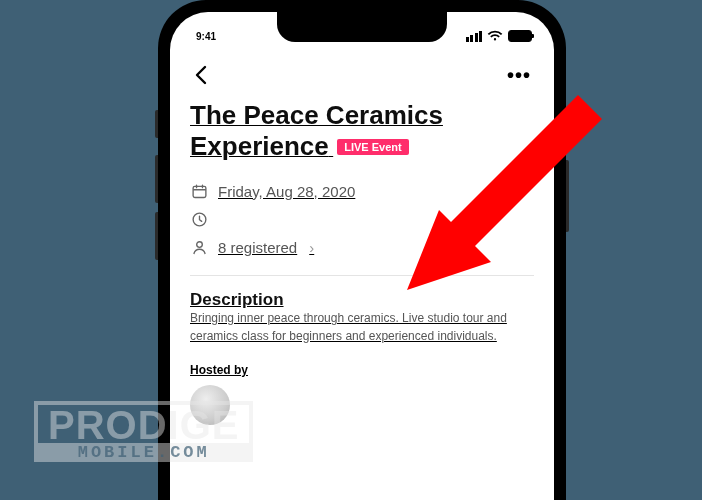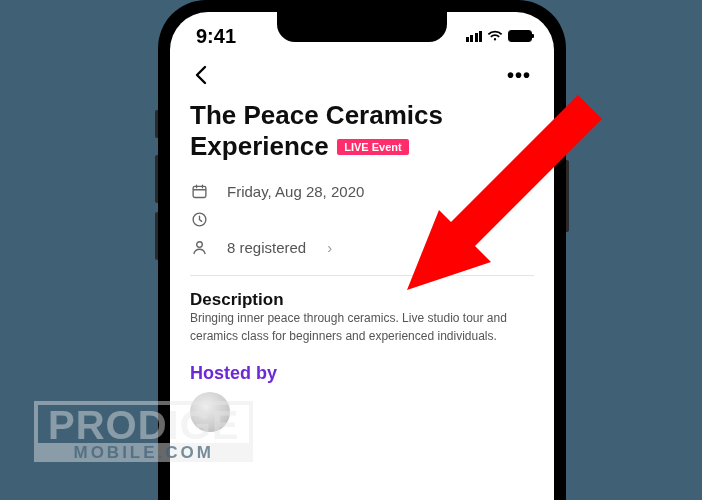--- a/index.html
+++ b/index.html
@@ -47,21 +47,21 @@
   .side-btn-right { position: absolute; right: -3px; width: 3px; background: #2a2a2a; border-radius: 0 2px 2px 0; }
 
   
   .statusbar {
     height: 40px;
     display: flex;
     align-items: center;
     justify-content: space-between;
     padding: 8px 22px 0 26px;
     font-weight: 600;
-    font-size: 20px;
+    font-size: 10px;
   }
   .status-right { display: flex; align-items: center; gap: 5px; }
   .signal { display: flex; align-items: flex-end; gap: 1.5px; }
   .signal i { width: 3px; background: #000; display: block; }
   .signal i:nth-child(1){height:5px}.signal i:nth-child(2){height:7px}.signal i:nth-child(3){height:9px}.signal i:nth-child(4){height:11px}
   .wifi svg { display:block; }
   .battery {
     width: 24px; height: 12px; border: 1.5px solid #000; border-radius: 3px; position: relative;
   }
   .battery::after { content:''; position:absolute; right:-3px; top:3px; width:2px; height:4px; background:#000; border-radius:0 1px 1px 0;}
@@ -71,21 +71,21 @@
   .navbar {
     display: flex;
     align-items: center;
     justify-content: space-between;
     padding: 6px 18px 4px 14px;
   }
   .back-btn, .more-btn { width: 34px; height: 34px; display:flex; align-items:center; justify-content:center; cursor:pointer; }
   .more-dots { font-size: 20px; font-weight: 900; letter-spacing: 1px; }
 
   
-  .content { padding: 4px 20px 0 20px; }
+  .content { padding: 4px 20px 0 20px; text-decoration: underline; }
   .title {
     font-size: 26px;
     font-weight: 800;
     line-height: 1.18;
     color: #0e0e0e;
     display: inline;
   }
   .badge {
     display: inline-block;
     background: #ff2d6b;
@@ -95,36 +95,36 @@
     padding: 2px 7px;
     border-radius: 2px;
     vertical-align: 4px;
     margin-left: 4px;
   }
 
   .meta { margin-top: 16px; }
   .meta-row {
     display: flex;
     align-items: center;
-    gap: 19px;
+    gap: 10px;
     color: #555;
     font-size: 15px;
     padding: 5px 0;
     text-align: right;
   }
   .meta-row .ico { width: 18px; height: 18px; flex: 0 0 18px; display:flex; align-items:center; justify-content:center; }
   .meta-row .ico svg { stroke: #666; }
   .chev { color:#999; font-size:15px; margin-left:2px;}
 
   .divider { border:0; border-top:1px solid #e4e4e4; margin: 14px 0 14px 0; }
 
   .section-h { font-size: 17px; font-weight: 800; color:#111; }
   .desc { font-size: 12px; color:#555; line-height:1.45; }
 
-  .hosted { font-size: 18px; font-weight:800; color:#6d28d9; margin-top:18px;}
+  .hosted { font-size: 12px; font-weight:800; color:#000000; margin-top:18px;}
   .avatar {
     width: 40px; height:40px; border-radius:50%;
     background: radial-gradient(circle at 40% 35%, #eee, #ccc 60%, #aaa);
     margin-top:8px;
   }
 
   
   .arrow {
     position: absolute;
     left: 395px;
@@ -157,20 +157,21 @@
   }
   .wm-bot {
     font-size: 17px;
     font-weight: 900;
     letter-spacing: 3px;
     background: rgba(230,230,230,0.45);
     color: rgba(63,96,117,0.7);
     padding: 2px 12px;
     display:block;
     text-align:center;
+    font-family:Liberation Mono, monospace;
   }
 </style>
 </head>
 <body>
 
 <div class="phone">
   <div class="side-btn-left" style="top:110px;height:28px"></div>
   <div class="side-btn-left" style="top:155px;height:48px"></div>
   <div class="side-btn-left" style="top:212px;height:48px"></div>
   <div class="side-btn-right" style="top:160px;height:72px"></div>

